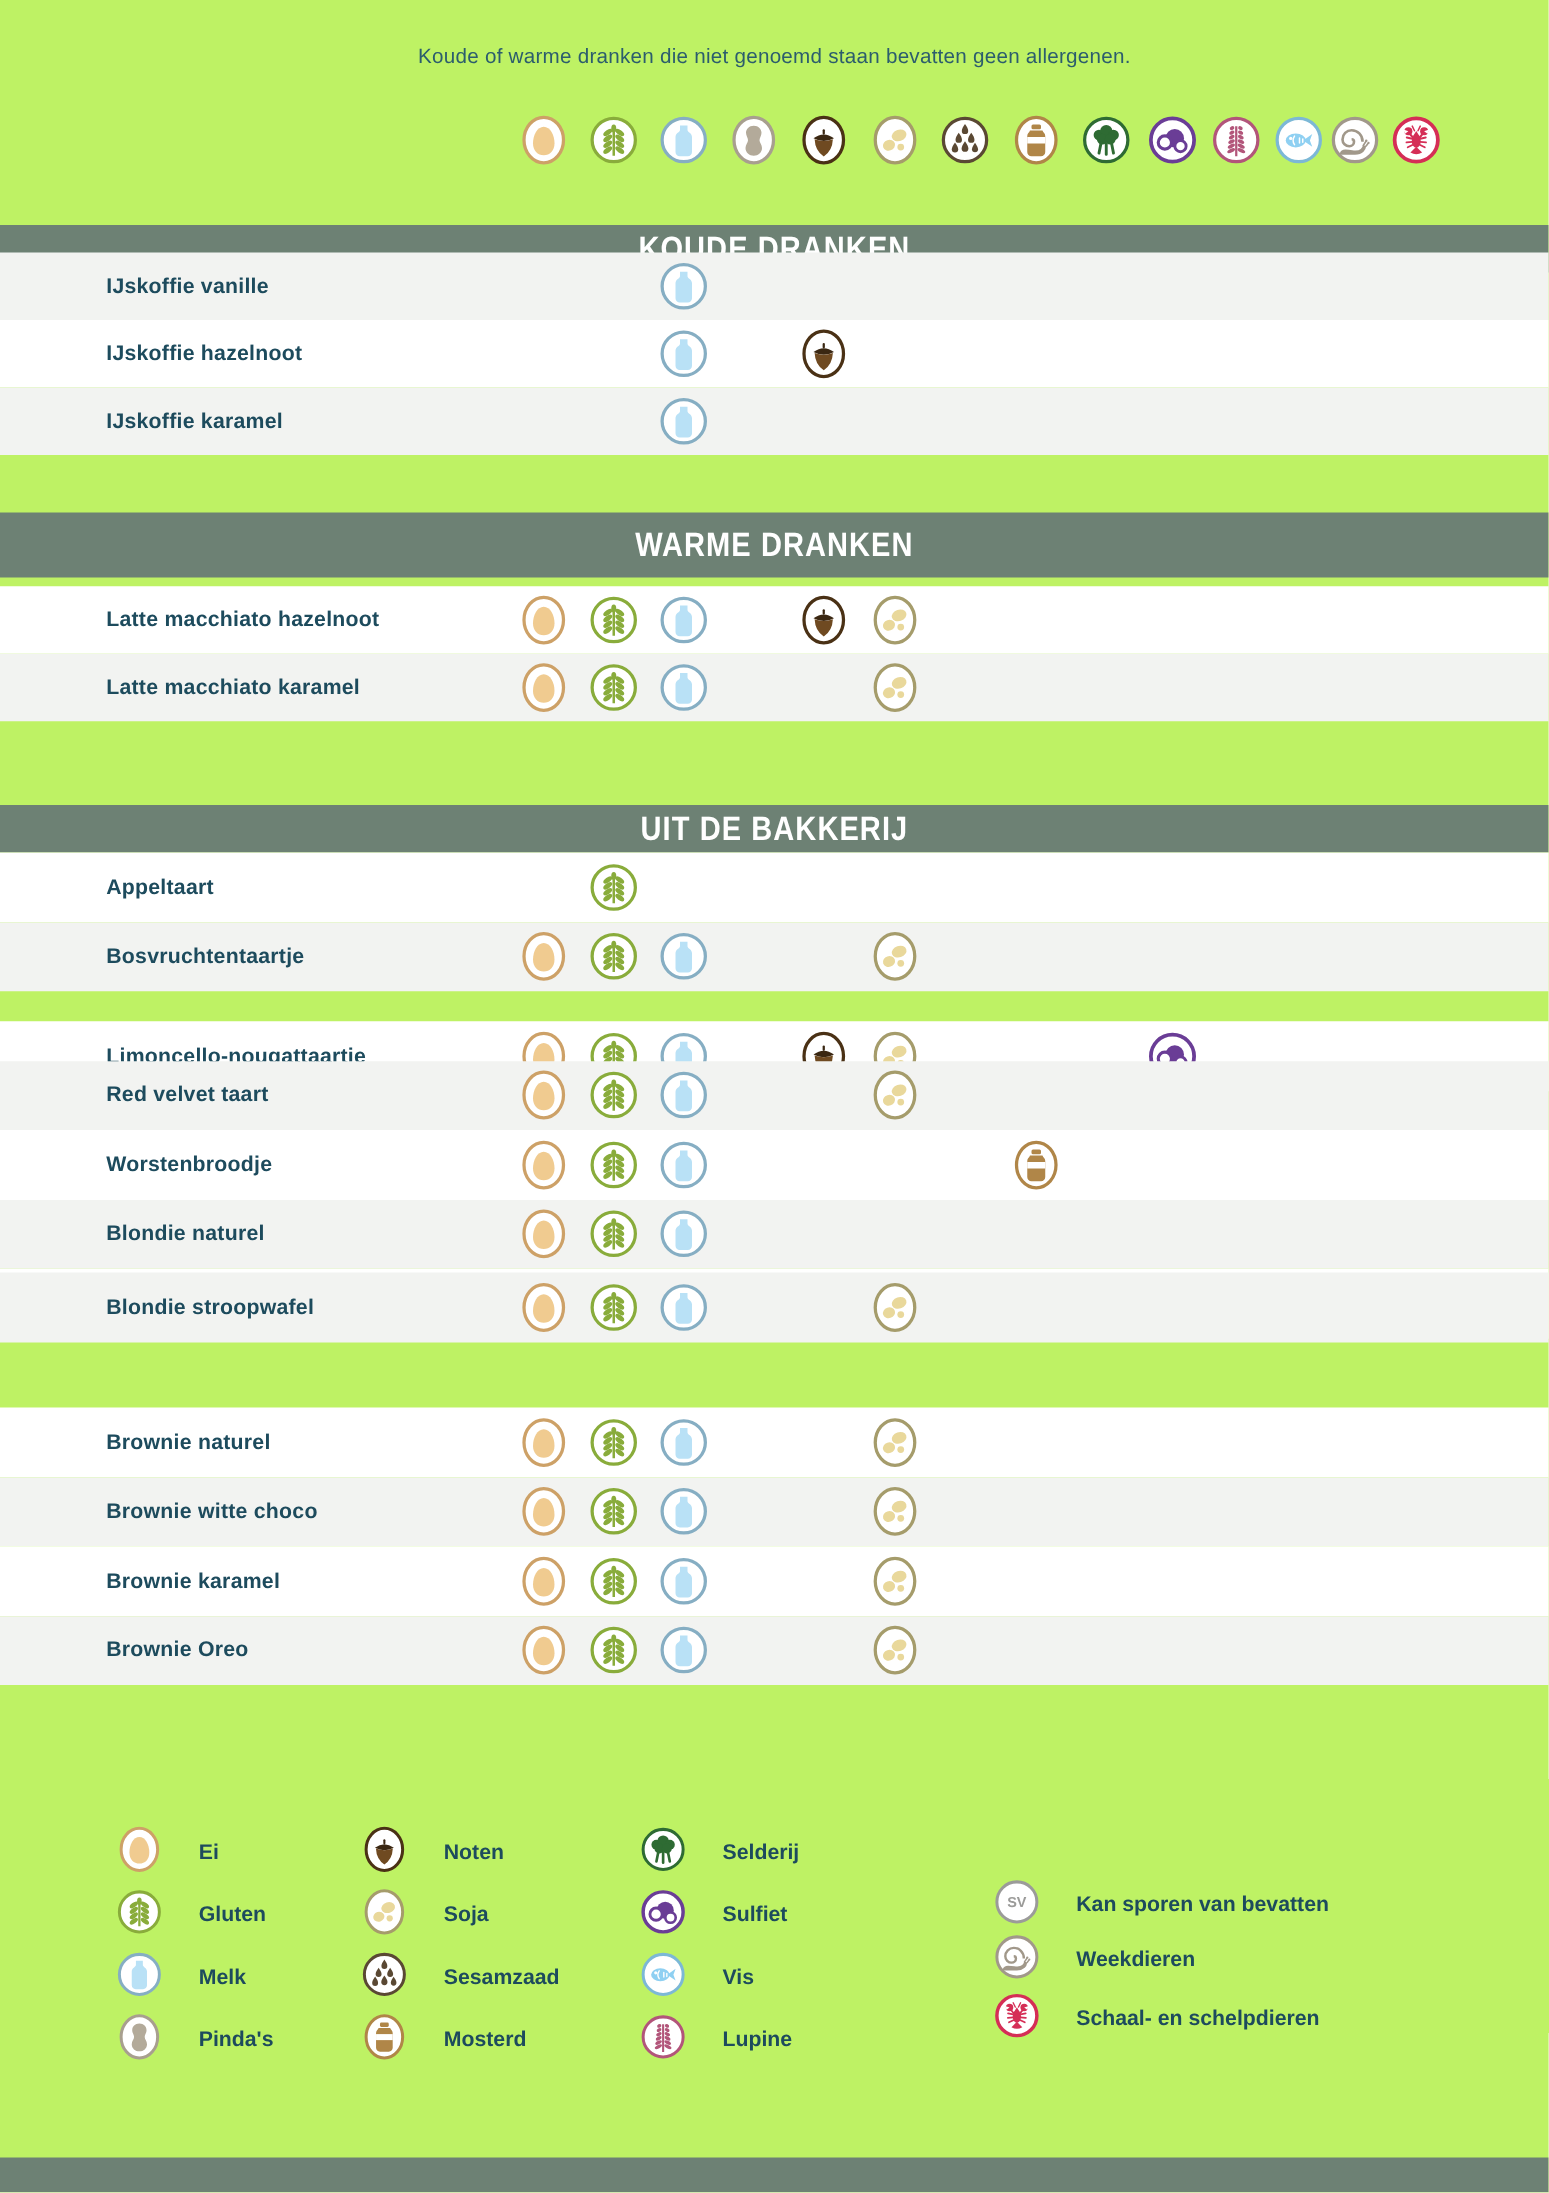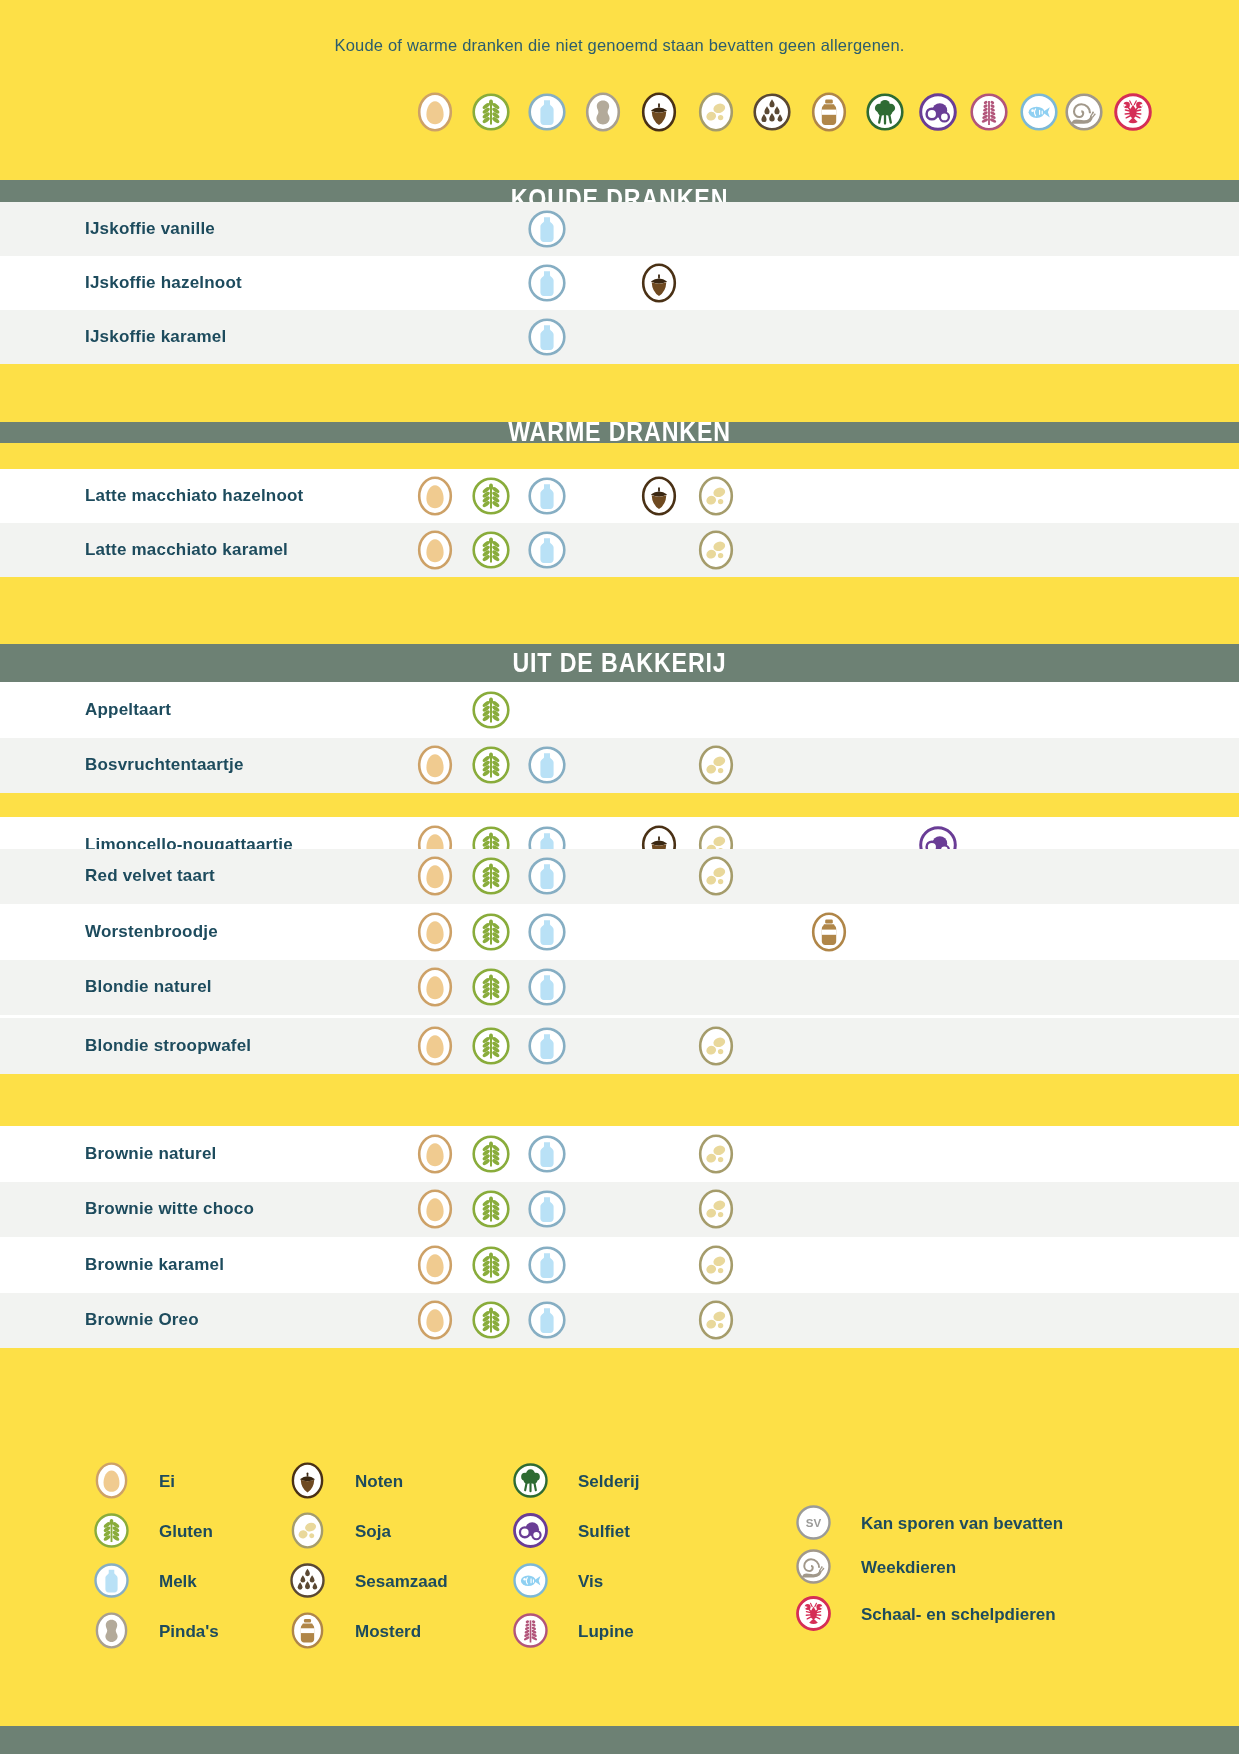--- a/index.html
+++ b/index.html
@@ -1,16 +1,16 @@
 <!DOCTYPE html>
 <html><head>
 <meta charset="utf-8">
 <style>
   html,body{margin:0;padding:0;background:#ffffff;}
-  #page{position:relative;width:1239px;height:1754px;background:#fde047;overflow:hidden;
+  #page{position:relative;width:1239px;height:1754px;background:#bef264;overflow:hidden;
         font-family:"Liberation Sans",sans-serif;}
   .intro{position:absolute;left:0;top:36px;width:1239px;text-align:center;
          font-size:16.5px;font-weight:500;color:#2c5d6d;letter-spacing:.2px;}
   .icon-row{position:absolute;left:0;top:0;width:1239px;height:0;}
   .abs-icon{position:absolute;}
   .bar{position:absolute;left:0;width:1239px;background:#6d8174;display:flex;
        align-items:center;justify-content:center;}
   .bar-title{color:#ffffff;font-weight:bold;font-size:27px;letter-spacing:1px;
              transform:scaleX(.86);white-space:nowrap;}
   .row{position:absolute;left:0;width:1229px;padding-left:48px;}
@@ -162,21 +162,21 @@
             <path d="M12.7 19.3 Q20 22.1 27.3 19.3 Q26.9 28.6 20 33.1 Q13.1 28.6 12.7 19.3 Z" fill="#6f4a21"></path>
           </svg></div>
       </div>
       <div class="row" style="top: 310px; height: 54px; background: rgb(242, 243, 241);">
         <span class="row-label">IJskoffie karamel</span>
         <div class="abs-icon" style="left: 527px; top: 7px;"><svg width="40" height="40" viewBox="0 0 40 40">
             <circle cx="20" cy="20" r="17.3" fill="#fff" stroke="#86aec3" stroke-width="2.6"></circle>
             <path d="M17 8.3 h6 v3.6 c0 1.8 3.6 2.4 3.6 5.6 v12 c0 1.9 -1.5 3.4 -3.4 3.4 h-6.4 c-1.9 0 -3.4 -1.5 -3.4 -3.4 v-12 c0 -3.2 3.6 -3.8 3.6 -5.6 Z" fill="#b9e1f6"></path>
           </svg></div>
       </div>
-      <div class="bar" style="top: 422px; height: 21px;">
+      <div class="bar" style="top: 410px; height: 52px;">
         <span class="bar-title">WARME DRANKEN</span>
       </div>
       <div class="row" style="top: 469px; height: 54px; background: rgb(255, 255, 255);">
         <span class="row-label">Latte macchiato hazelnoot</span>
         <div class="abs-icon" style="left: 415px; top: 7px;"><svg width="40" height="40" viewBox="0 0 40 40">
             <ellipse cx="20" cy="20" rx="15.8" ry="18.2" fill="#fff" stroke="#cda167" stroke-width="2.6"></ellipse>
             <path d="M20 9.3 C25.2 9.3 28.6 16 28.6 22.6 C28.6 28.6 24.9 32.2 20 32.2 C15.1 32.2 11.4 28.6 11.4 22.6 C11.4 16 14.8 9.3 20 9.3 Z" fill="#f0cb90"></path>
           </svg></div>
         <div class="abs-icon" style="left: 471px; top: 7px;"><svg width="40" height="40" viewBox="0 0 40 40">
             <circle cx="20" cy="20" r="17.3" fill="#fff" stroke="#89ac3b" stroke-width="2.6"></circle>

